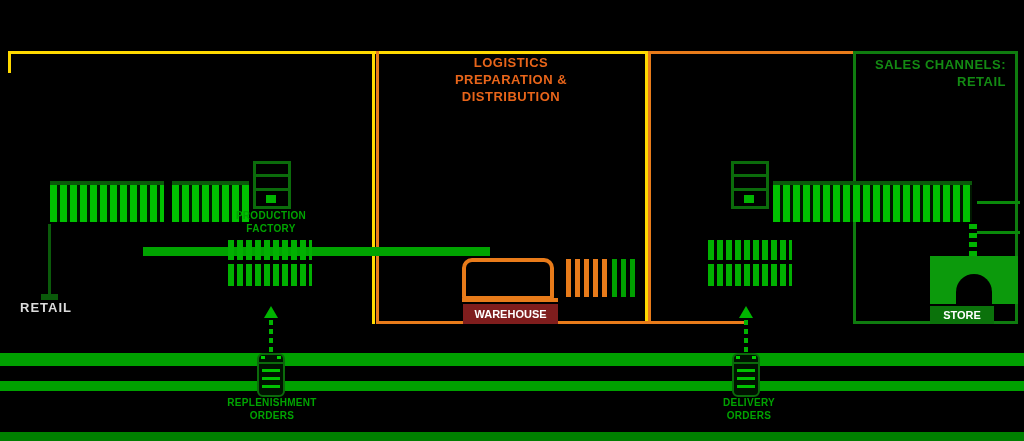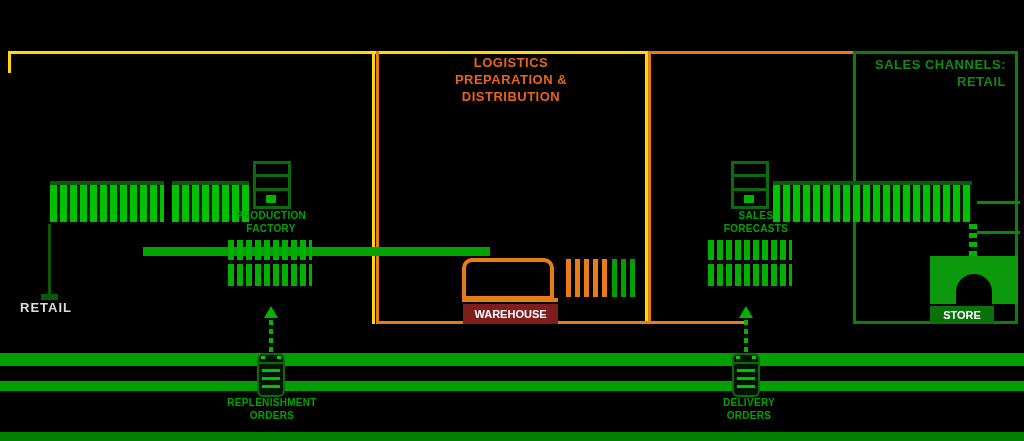--- a/index.html
+++ b/index.html
@@ -113,24 +113,20 @@
   <div class="abs bars green" style="left:612px;top:215px;">
     <span></span><span></span><span></span>
   </div>
   <div class="abs tag orange" style="left:463px;top:260px;width:95px;height:20px;">WAREHOUSE</div>
 
   <div class="abs rack" style="left:731px;top:117px;">
     <div class="shelf" style="top:10px;"></div>
     <div class="shelf" style="top:24px;"></div>
     <div class="box"></div>
   </div>
-  <div class="abs cap" style="left:703px;top:165px;width:106px;">
-    <div>SALES</div>
-    <div>FORECASTS</div>
-  </div>
   <div class="abs stack" style="left:708px;top:196px;">
     <div class="gap"></div>
   </div>
 
   <div class="abs" style="left:773px;top:137px;width:199px;">
     <div class="rail"></div>
     <div class="slats"></div>
   </div>
   <div class="abs dash-v" style="left:969px;top:180px;width:8px;height:34px;"></div>
   <div class="abs shelf-line" style="left:977px;top:157px;width:43px;height:3px;"></div>

